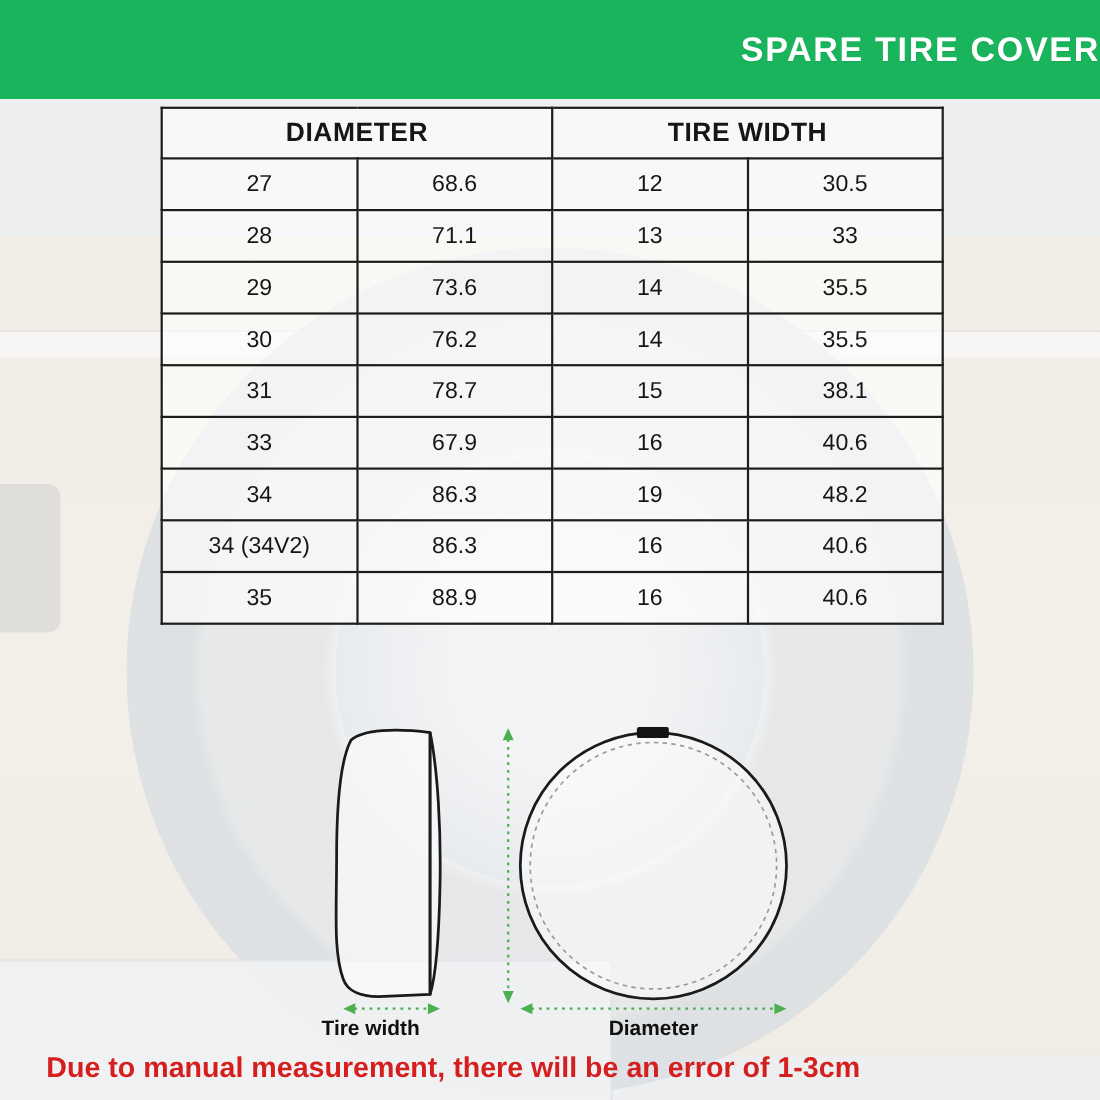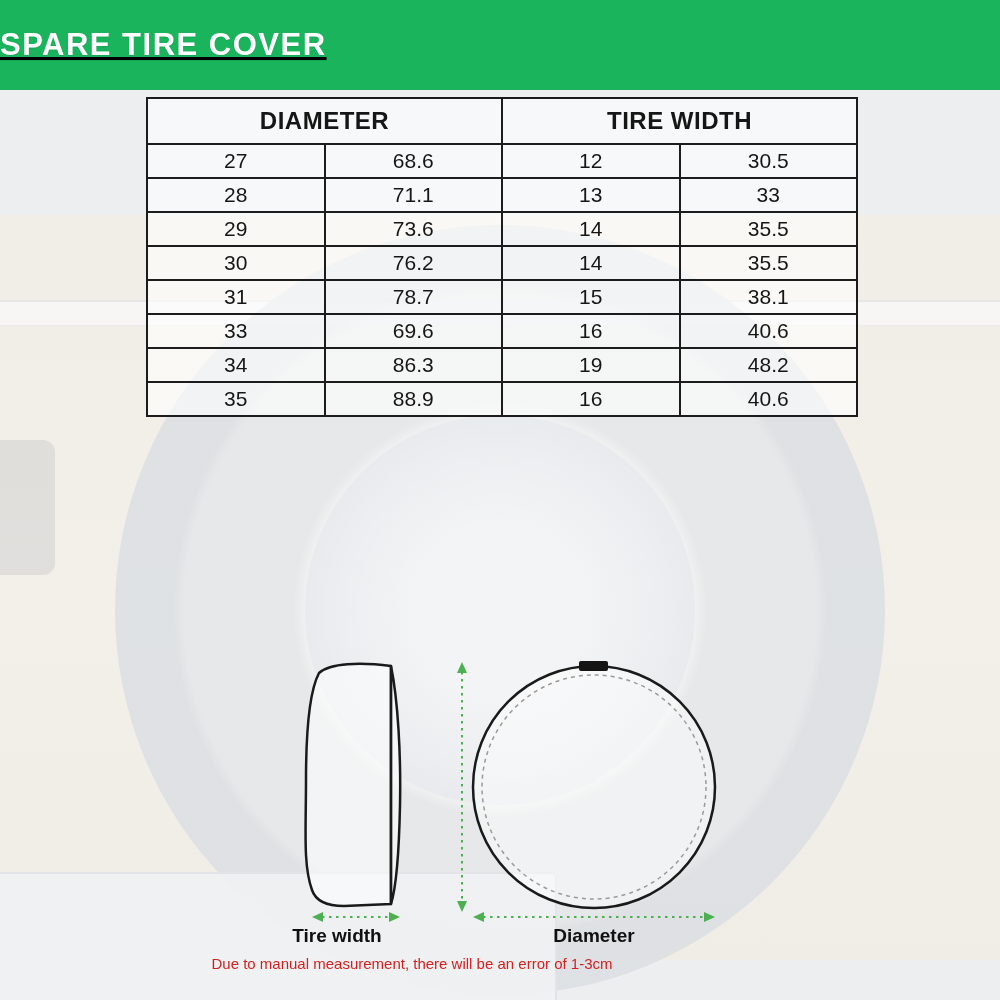--- a/index.html
+++ b/index.html
@@ -17,42 +17,42 @@
     background:radial-gradient(circle, rgba(238,240,242,.95) 36%, rgba(227,230,233,.95) 38% 58%, rgba(218,222,226,.95) 60% 100%);
     opacity:.85; }
   .bg-hub { top:415px; left:305px; width:390px; height:390px; border-radius:50%;
     background:radial-gradient(circle, rgba(244,245,247,.9) 30%, rgba(231,234,237,.9) 70%); opacity:.9; }
   .bg-fender { top:440px; left:-30px; width:85px; height:135px; background:#c9cacd; opacity:.45; border-radius:12px; }
   .bg-plate { top:872px; left:-18px; width:575px; height:150px; background:#f1f2f4;
     border:2px solid #e2e4e7; border-radius:6px; opacity:.9; }
 
   
   .titlebar { position:absolute; top:0; left:0; width:1000px; height:90px; background:#19b45c;
-    display:flex; align-items:center; justify-content:flex-start;text-decoration:underline; }
+    display:flex; align-items:center; justify-content:flex-end; }
   .titlebar h1 { color:#ffffff; font-size:31px; font-weight:bold; letter-spacing:1.5px;
     text-shadow:0 1px 1px rgba(0,0,0,.08); }
 
   
   table.size { position:absolute; top:97px; left:146px; width:712px;
     border-collapse:collapse; table-layout:fixed; }
   table.size th, table.size td { border:2px solid #1c1c1c; text-align:center; vertical-align:middle;
     color:#161616; background:rgba(255,255,255,.6); }
   th.group { height:46px; font-size:24px; font-weight:bold; letter-spacing:.5px; }
   th.sub { height:45px; font-size:21px; font-weight:bold; }
-  table.size td { height:34px; font-size:21px; font-weight:normal; }
+  table.size td { height:47px; font-size:21px; font-weight:normal; }
 
   
   .diagram-svg { position:absolute; top:640px; left:0; }
   .diag-label { position:absolute; font-size:19px; font-weight:bold; color:#101010; text-align:center; }
   #label-tire-width { top:925px; left:257px; width:160px; }
   #label-diameter  { top:925px; left:514px; width:160px; }
 
   
   .note { position:absolute; top:955px; left:0; width:824px; text-align:center;
-    color:#d51f1f; font-size:15px; font-weight:normal; z-index:5; }
+    color:#d51f1f; font-size:26px; font-weight:bold; z-index:5; }
 </style>
 </head>
 <body>
 
 <div class="page">
 
   <div class="bg-layer bg-cream"></div>
   <div class="bg-layer bg-trim"></div>
   <div class="bg-layer bg-fender"></div>
   <div class="bg-layer bg-tire"></div>
@@ -102,29 +102,35 @@
           <td>35.5</td>
         </tr>
         <tr>
           <td>31</td>
           <td>78.7</td>
           <td>15</td>
           <td>38.1</td>
         </tr>
         <tr>
           <td>33</td>
-          <td>69.6</td>
+          <td>67.9</td>
           <td>16</td>
           <td>40.6</td>
         </tr>
         <tr>
           <td>34</td>
           <td>86.3</td>
           <td>19</td>
           <td>48.2</td>
+        </tr>
+        <tr>
+          <td>34 (34V2)</td>
+          <td>86.3</td>
+          <td>16</td>
+          <td>40.6</td>
         </tr>
         <tr>
           <td>35</td>
           <td>88.9</td>
           <td>16</td>
           <td>40.6</td>
         </tr>
       </tbody>
   </table>
 

